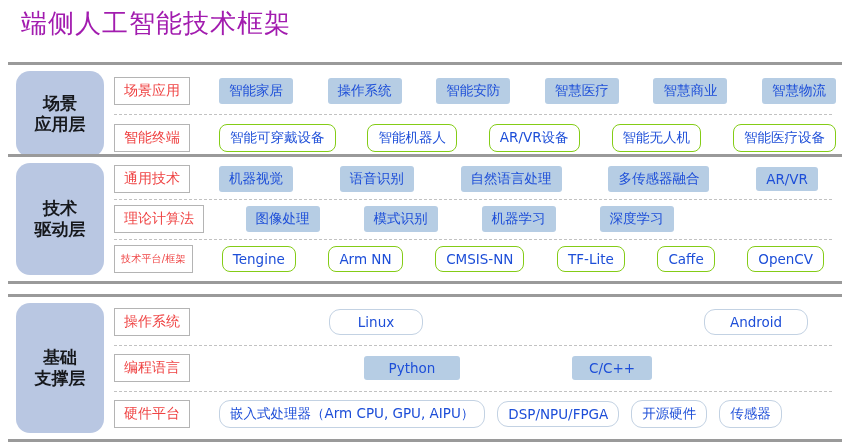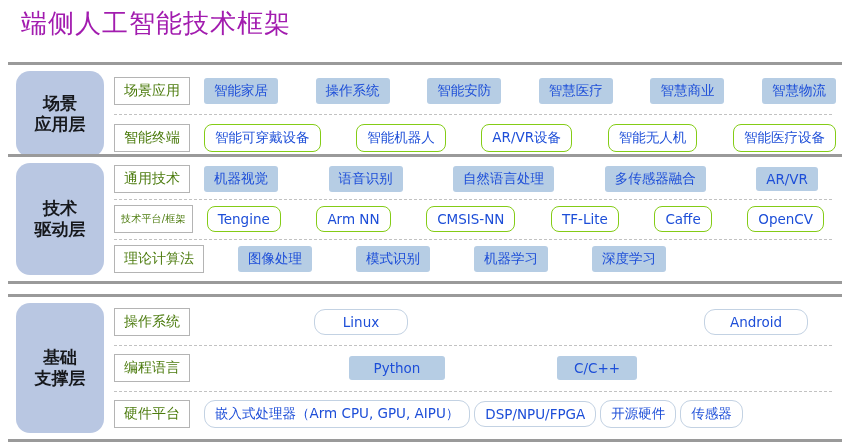--- a/index.html
+++ b/index.html
@@ -89,27 +89,27 @@
     border-top: 1px dashed #c2c2c2;
   }
 
   
   .cat {
     flex: 0 0 auto;
     min-width: 76px;
     box-sizing: border-box;
     border: 1px solid #b4b4b4;
     background: #ffffff;
-    color: #4d7c0f;
+    color: #ef4444;
     font-size: 14px;
     padding: 4px 9px;
     text-align: center;
     white-space: nowrap;
     font-family: "DejaVu Sans", sans-serif;
-    margin-right: 14px;
+    margin-right: 29px;
   }
   .cat.small { font-size: 10px; padding: 6px 6px; letter-spacing: .2px; }
 
   
   .chips {
     flex: 1 1 auto;
     display: flex;
     align-items: center;
     min-width: 0;
   }
@@ -202,41 +202,41 @@
         <div class="chips even" style="padding-right:18px">
           <div class="chip fill">机器视觉</div>
           <div class="chip fill">语音识别</div>
           <div class="chip fill">自然语言处理</div>
           <div class="chip fill">多传感器融合</div>
           <div class="chip fill">AR/VR</div>
         </div>
       </div>
 
       <div class="row">
+        <div class="cat">理论计算法</div>
+        <div class="chips spread-gap" style="justify-content:center;gap:44px;padding-right:150px">
+          <div class="chip fill">图像处理</div>
+          <div class="chip fill">模式识别</div>
+          <div class="chip fill">机器学习</div>
+          <div class="chip fill">深度学习</div>
+        </div>
+      </div>
+
+      <div class="row">
         <div class="cat small">技术平台/框架</div>
         <div class="chips even" style="padding-right:12px">
           <div class="chip outline">Tengine</div>
           <div class="chip outline">Arm NN</div>
           <div class="chip outline">CMSIS-NN</div>
           <div class="chip outline">TF-Lite</div>
           <div class="chip outline">Caffe</div>
           <div class="chip outline">OpenCV</div>
         </div>
       </div>
 
-      <div class="row">
-        <div class="cat">理论计算法</div>
-        <div class="chips spread-gap" style="justify-content:center;gap:44px;padding-right:150px">
-          <div class="chip fill">图像处理</div>
-          <div class="chip fill">模式识别</div>
-          <div class="chip fill">机器学习</div>
-          <div class="chip fill">深度学习</div>
-        </div>
-      </div>
-
     </div>
   </div>
 </div>
 
 <div class="section" id="section-base">
   <div class="section-inner">
     <div class="layer-label">
       <span>
         <span>基础</span><br>
         <span>支撑层</span>
@@ -261,21 +261,21 @@
           <div class="spacer" style="flex:0 0 145px"></div>
           <div class="chip fill" style="min-width:96px">Python</div>
           <div class="spacer" style="flex:0 0 112px"></div>
           <div class="chip fill" style="min-width:80px">C/C++</div>
           <div class="spacer"></div>
         </div>
       </div>
 
       <div class="row">
         <div class="cat">硬件平台</div>
-        <div class="chips start" style="gap:4px">
+        <div class="chips start" style="gap:12px">
           <div class="chip outline-pale">嵌入式处理器（Arm CPU, GPU, AIPU）</div>
           <div class="chip outline-pale">DSP/NPU/FPGA</div>
           <div class="chip outline-pale">开源硬件</div>
           <div class="chip outline-pale">传感器</div>
         </div>
       </div>
 
     </div>
   </div>
 </div>

